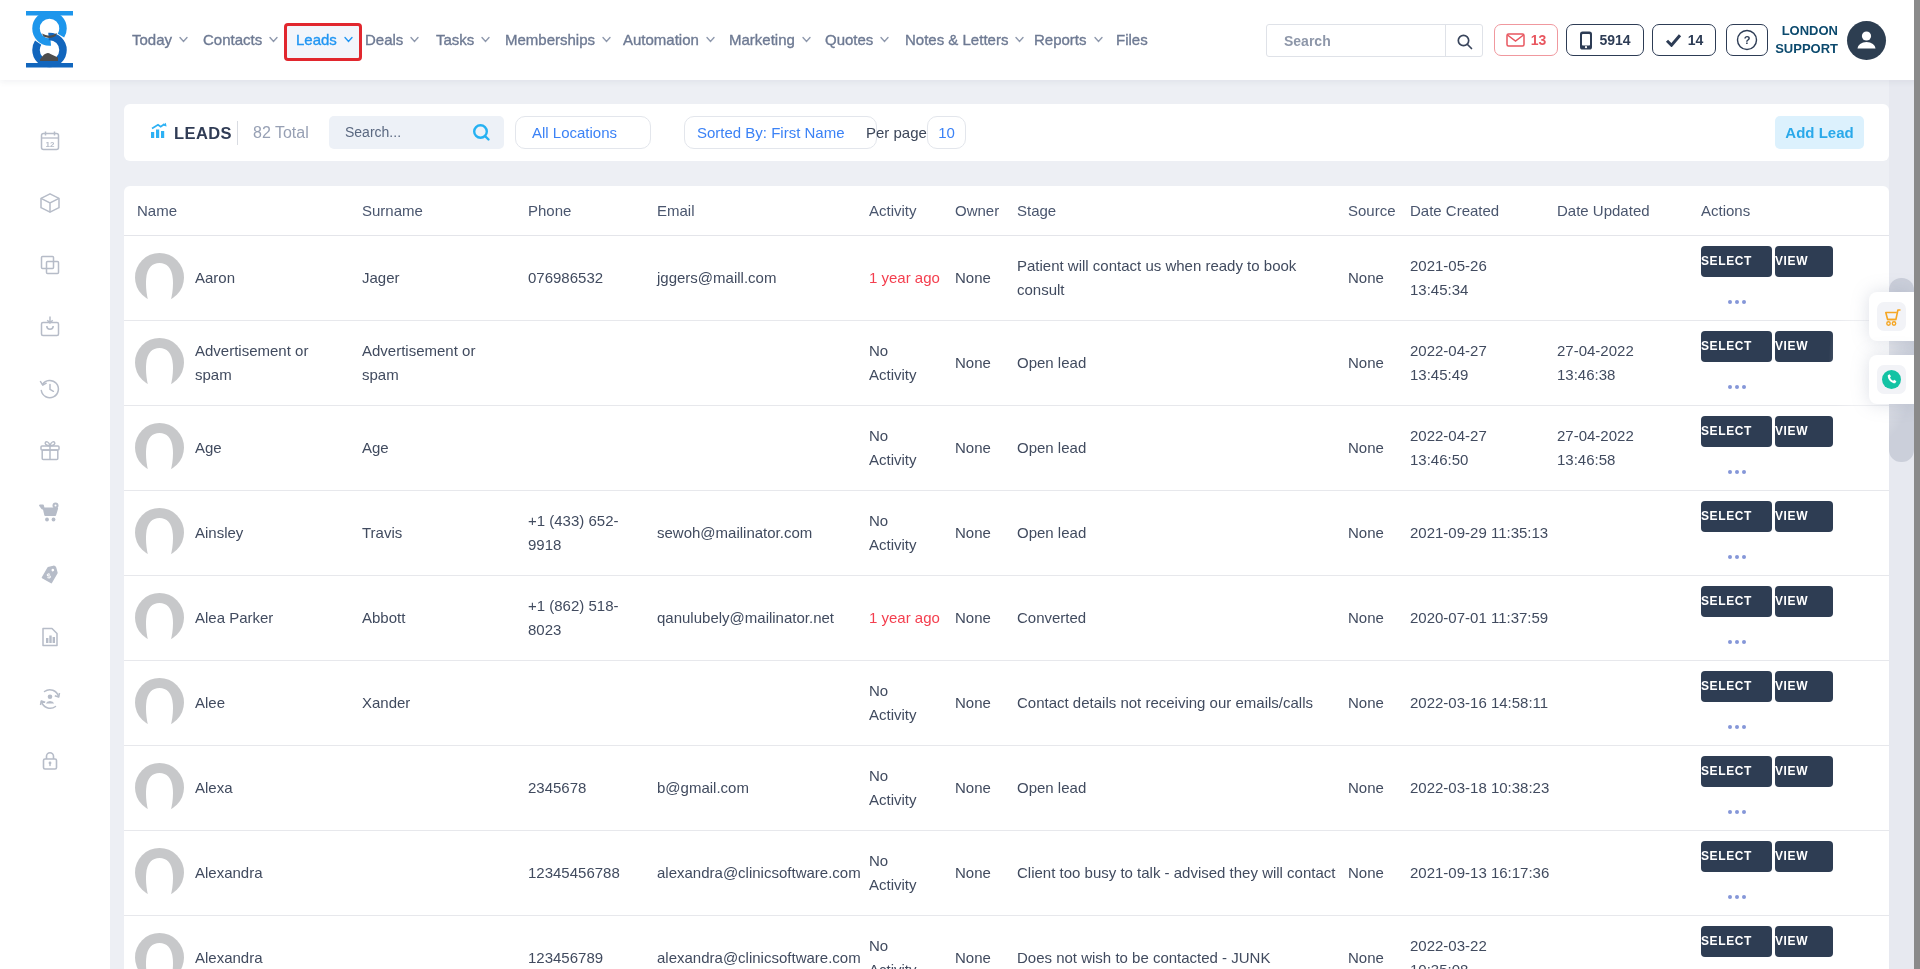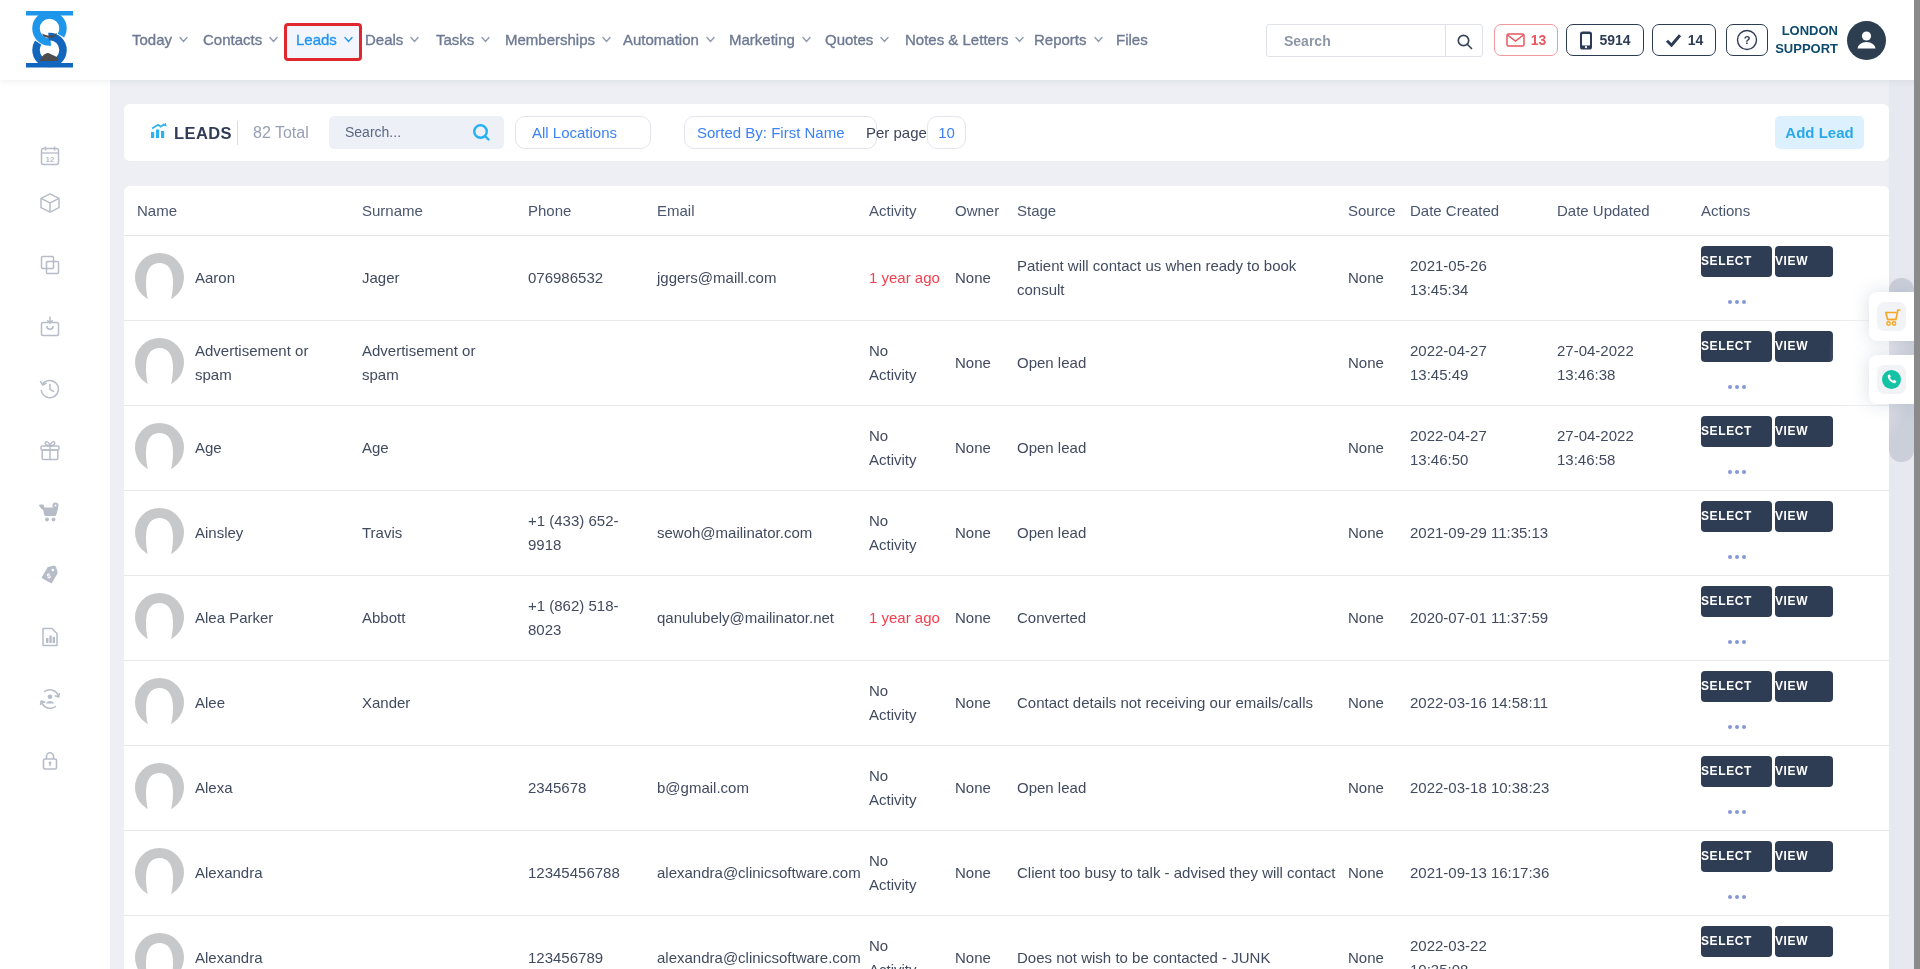--- a/index.html
+++ b/index.html
@@ -152,21 +152,21 @@
   <div class="lsup">LONDON<br>SUPPORT</div>
   <div class="uav">
     <svg width="39" height="39" viewBox="0 0 39 39">
         <circle cx="19.5" cy="15" r="4.6" fill="#fff"></circle>
         <path d="M10.5,27.5 a9,6.5 0 0 1 18,0 z" fill="#fff"></path>
       </svg>
   </div>
 </div>
 
 <div class="sidebar">
-  <div class="sic" style="top:64px;"><svg width="24" height="24" viewBox="0 0 24 24">
+  <div class="sic" style="top:49px;"><svg width="24" height="24" viewBox="0 0 24 24">
         <rect x="3.5" y="4.5" width="17" height="16" rx="2" fill="none" stroke="#b6bcc8" stroke-width="1.5"></rect>
         <line x1="7.5" y1="2.5" x2="7.5" y2="6.5" stroke="#b6bcc8" stroke-width="1.5"></line>
         <line x1="16.5" y1="2.5" x2="16.5" y2="6.5" stroke="#b6bcc8" stroke-width="1.5"></line>
         <line x1="3.5" y1="9" x2="20.5" y2="9" stroke="#b6bcc8" stroke-width="1.3"></line>
         <text x="12" y="17.5" text-anchor="middle" font-size="8" font-weight="bold" fill="#b6bcc8">12</text>
       </svg></div>
   <div class="sic" style="top:111px;"><svg width="24" height="24" viewBox="0 0 24 24">
         <path d="M12,2.8 L21,7.3 L21,16.7 L12,21.2 L3,16.7 L3,7.3 Z" fill="none" stroke="#b6bcc8" stroke-width="1.5" stroke-linejoin="round"></path>
         <path d="M3,7.3 L12,11.8 L21,7.3 M12,11.8 L12,21.2" fill="none" stroke="#b6bcc8" stroke-width="1.5"></path>
       </svg></div>

